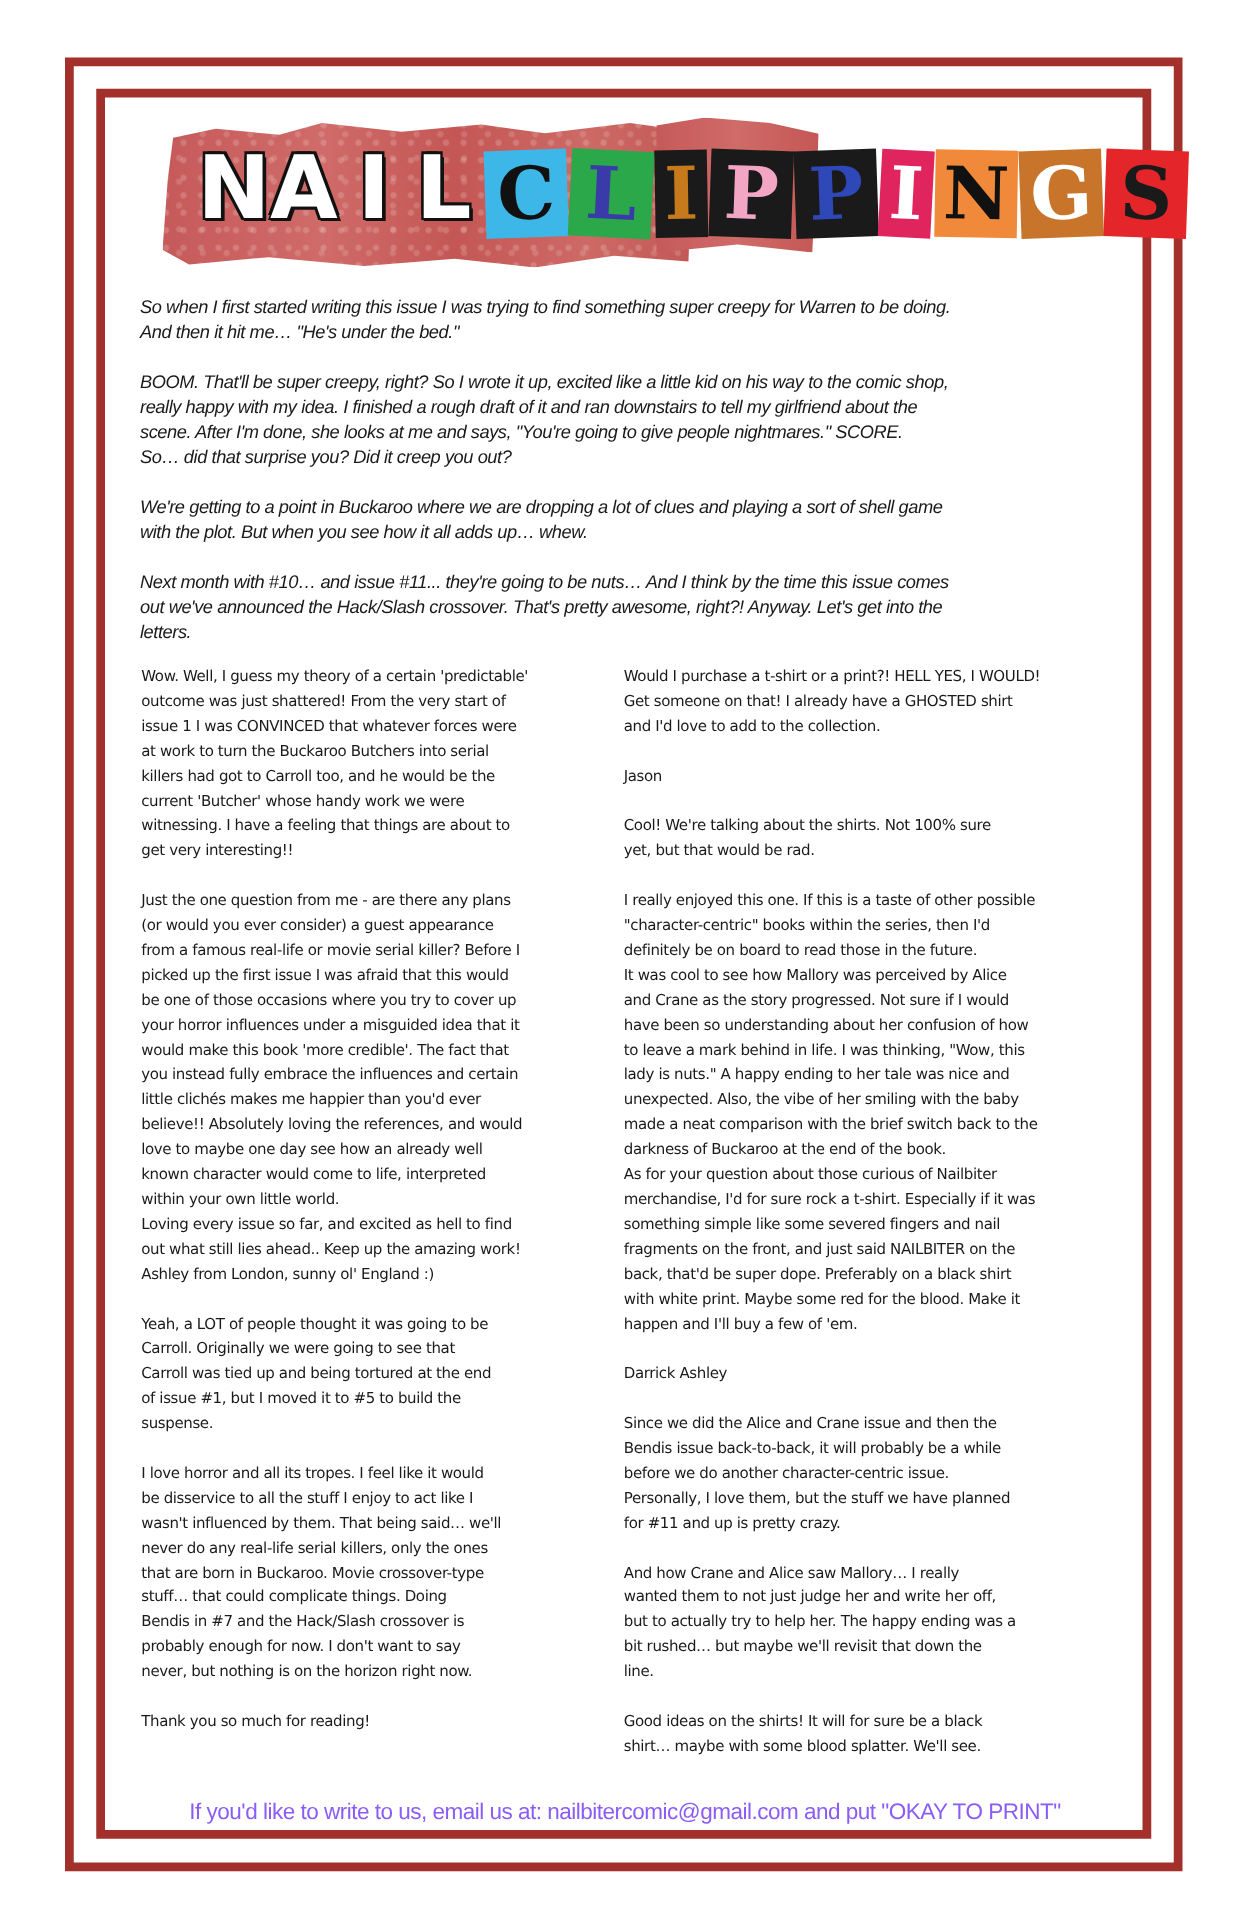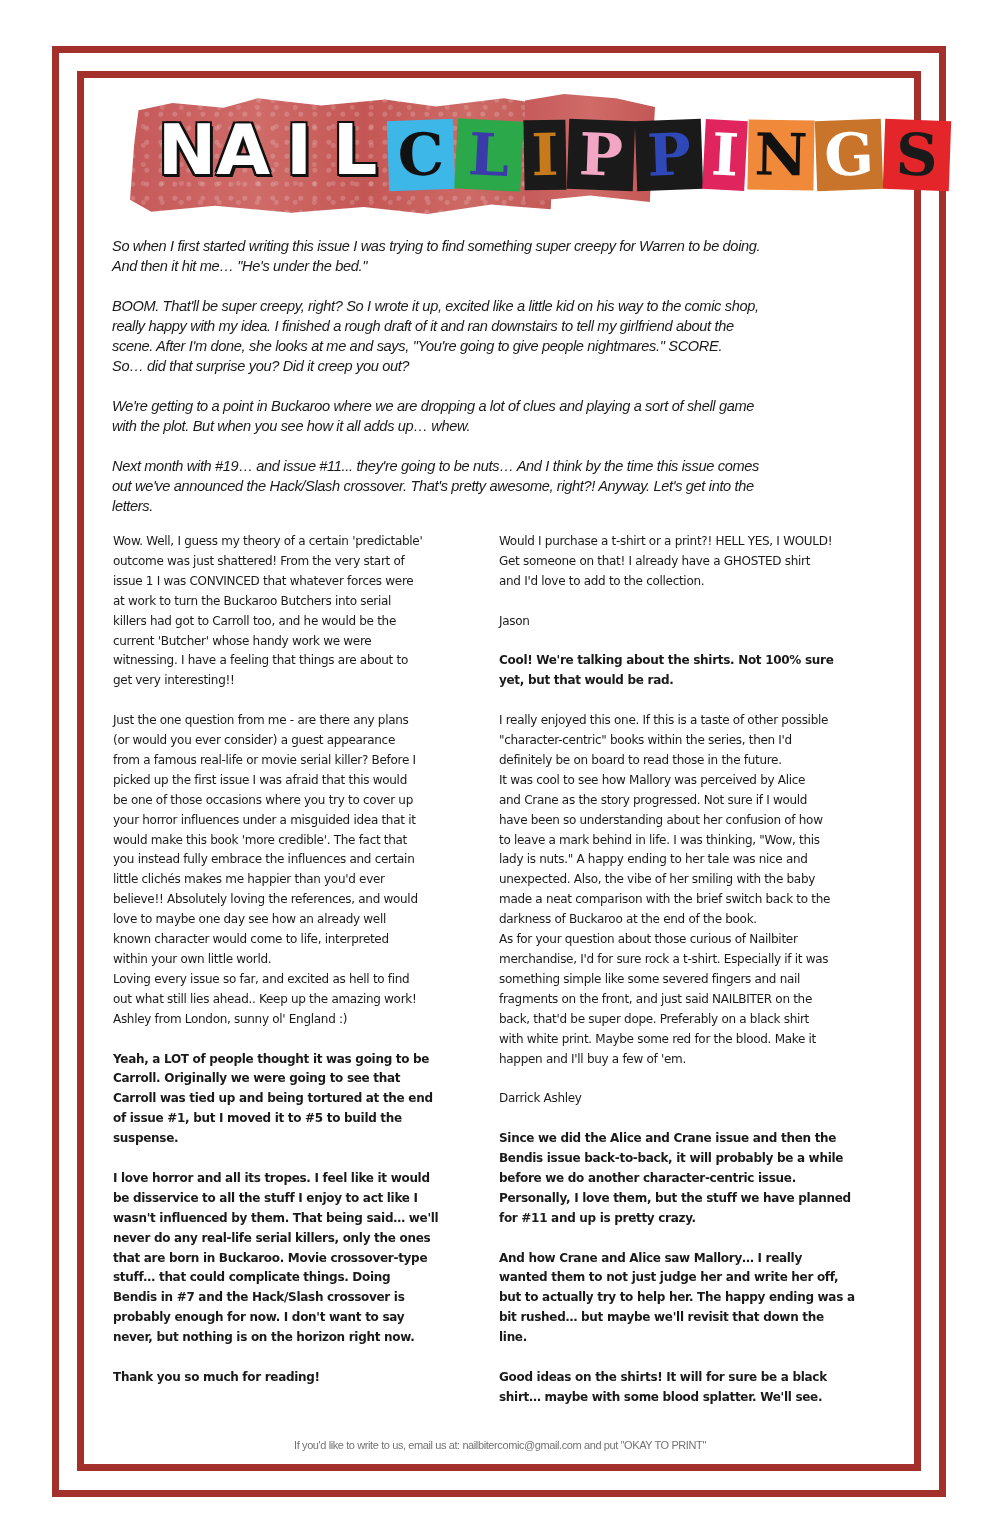--- a/index.html
+++ b/index.html
@@ -29,23 +29,23 @@
 
     
     .intro { position: absolute; left: 112px; top: 236px; width: 780px; font-family: "Liberation Sans", sans-serif; font-style: italic; font-weight: normal; font-size: 14.6px; line-height: 20px; letter-spacing: -0.35px; }
     .intro p { margin: 0 0 20px 0; white-space: pre-line; }
 
     
     .col { position: absolute; top: 532px; width: 380px; font-family: "DejaVu Sans", sans-serif; font-size: 12px; line-height: 19.9px; letter-spacing: -0.3px; }
     .col-left { left: 113px; }
     .col-right { left: 499px; width: 405px; }
     .col p { margin: 0 0 19.9px 0; white-space: pre-line; }
-    .col p.reply { font-weight: bold; }
+    .col p.reply { font-weight: normal; }
 
-    .footer { position: absolute; left: 0; width: 1000px; top: 1439px; text-align: center; font-family: "Liberation Sans", sans-serif; font-size: 11px; color: #737373; letter-spacing: -0.4px; }
+    .footer { position: absolute; left: 0; width: 1000px; top: 1439px; text-align: center; font-family: "Liberation Sans", sans-serif; font-size: 18px; color: #8b5cf6; letter-spacing: -0.4px; }
   </style>
 </head>
 <body>
 
 <div class="border-outer"></div>
 <div class="border-inner"></div>
 
 <div class="masthead">
   <div class="mast-bg"></div>
   <div class="mast-bg2"></div>
@@ -68,21 +68,21 @@
 
 <div class="intro" id="intro">
   <p>So when I first started writing this issue I was trying to find something super creepy for Warren to be doing.
 And then it hit me… "He's under the bed."</p>
   <p>BOOM. That'll be super creepy, right? So I wrote it up, excited like a little kid on his way to the comic shop,
 really happy with my idea. I finished a rough draft of it and ran downstairs to tell my girlfriend about the
 scene. After I'm done, she looks at me and says, "You're going to give people nightmares." SCORE.
 So… did that surprise you? Did it creep you out?</p>
   <p>We're getting to a point in Buckaroo where we are dropping a lot of clues and playing a sort of shell game
 with the plot. But when you see how it all adds up… whew.</p>
-  <p>Next month with #19… and issue #11... they're going to be nuts… And I think by the time this issue comes
+  <p>Next month with #10… and issue #11... they're going to be nuts… And I think by the time this issue comes
 out we've announced the Hack/Slash crossover. That's pretty awesome, right?! Anyway. Let's get into the
 letters.</p>
 </div>
 
 <div class="col col-left">
   <p>Wow. Well, I guess my theory of a certain 'predictable'
 outcome was just shattered! From the very start of
 issue 1 I was CONVINCED that  whatever forces were
 at work to turn the Buckaroo Butchers into serial
 killers had got to Carroll too, and he would be the

